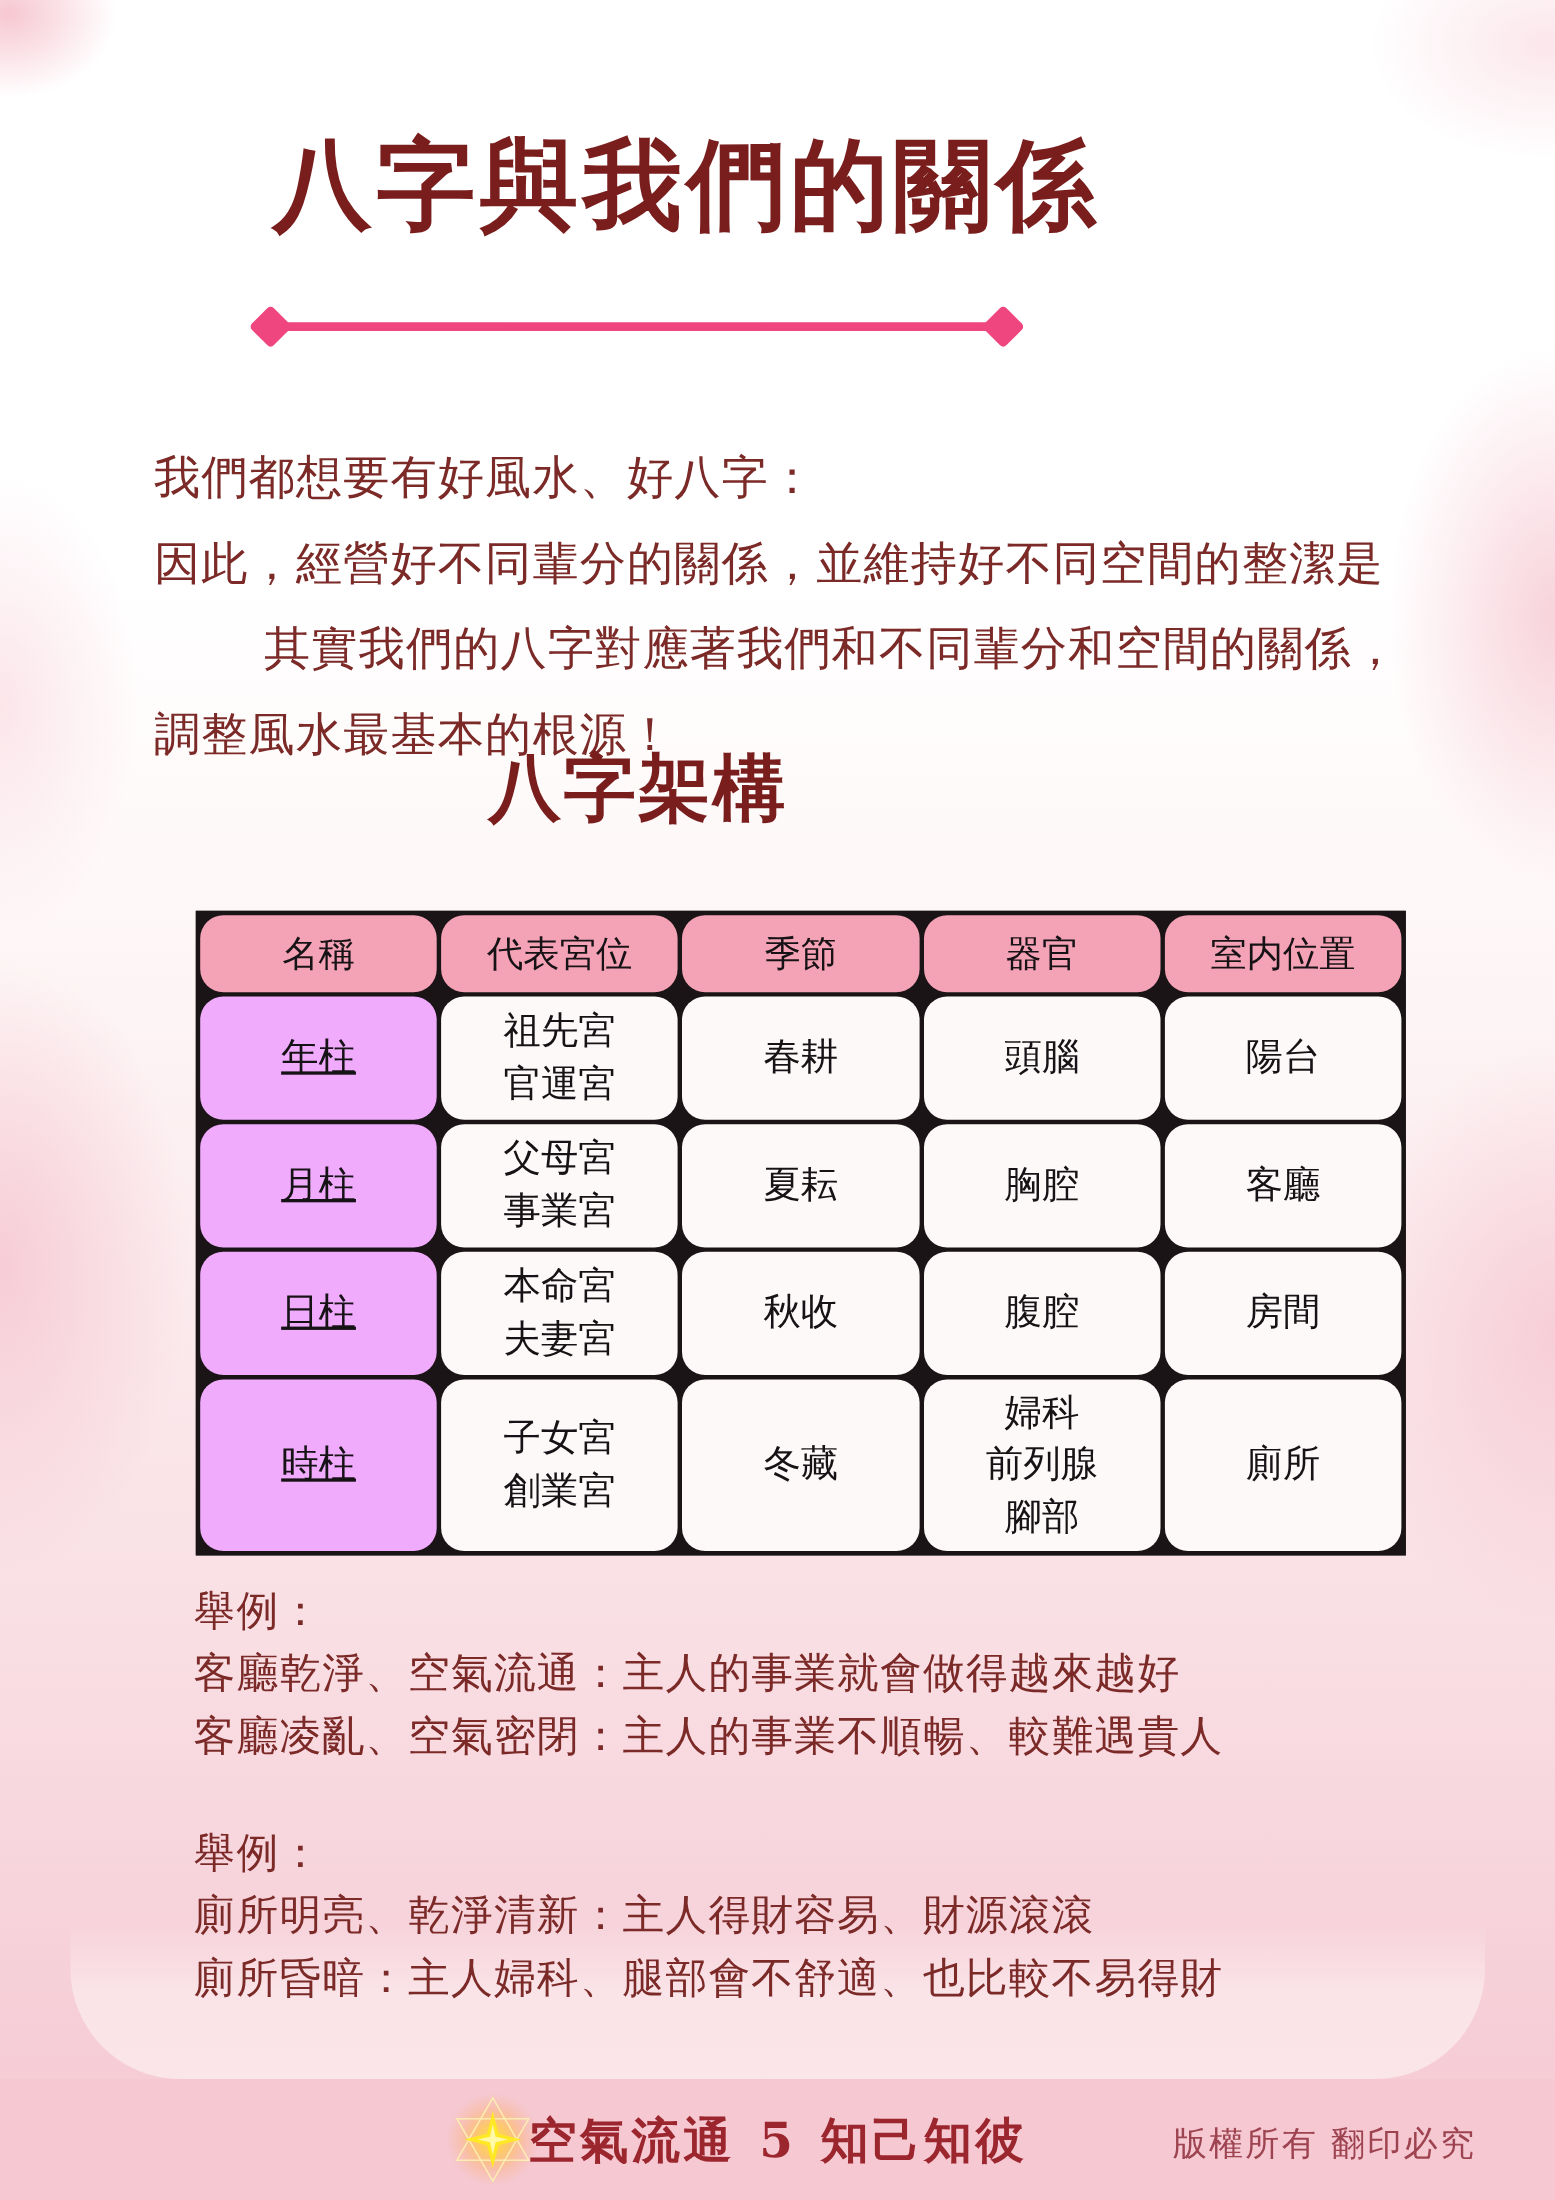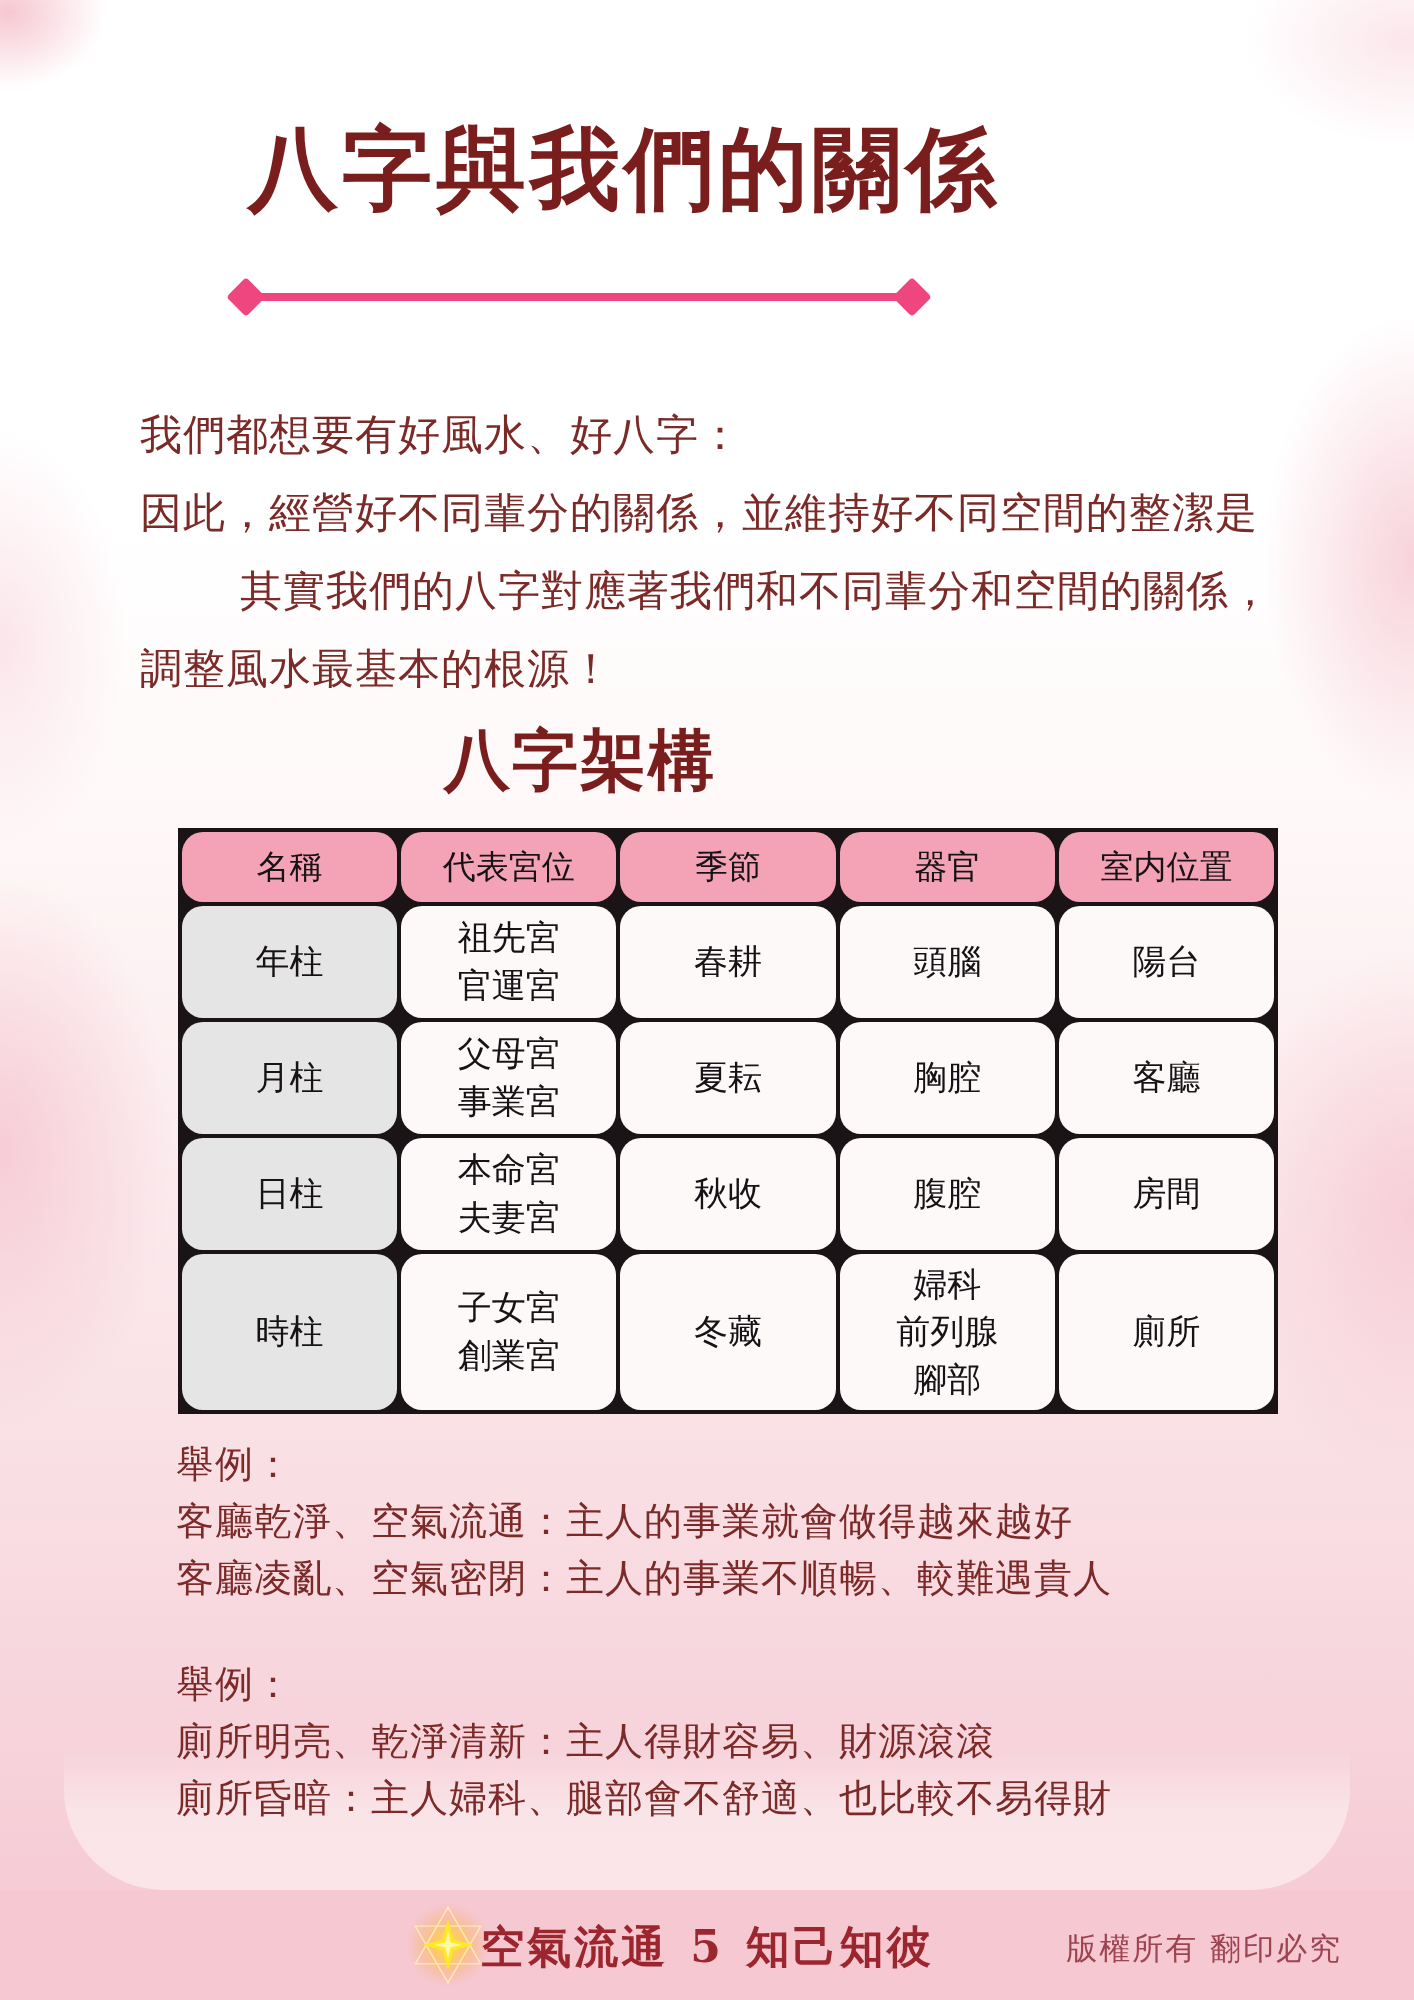--- a/index.html
+++ b/index.html
@@ -31,37 +31,37 @@
   }
   .divider{position:absolute;top:280px;left:232px;width:694px;height:34px;}
   .divider .line{position:absolute;top:13px;left:12px;right:12px;height:8px;background:#ef4680;border-radius:4px;}
   .divider .diamond{position:absolute;top:3px;width:28px;height:28px;background:#ef4680;transform:rotate(45deg);border-radius:4px;}
   .divider .diamond.left{left:0;}
   .divider .diamond.right{right:0;}
   .intro{position:absolute;top:396px;left:140px;width:1180px;color:#7b2a28;font-size:42px;}
   .intro-line{height:78px;line-height:78px;letter-spacing:1px;font-family:Liberation Serif, serif;}
   .intro-line.indent{padding-left:100px;}
   .section-title{
-    position:absolute;top:716px;left:160px;width:840px;margin:0;
+    position:absolute;top:672px;left:160px;width:840px;margin:0;
     text-align:center;font-size:66px;font-weight:600;letter-spacing:2px;color:#7a1d1d;
   }
   .bazi-table{
     position:absolute;left:178px;top:828px;width:1092px;
     display:grid;
     grid-template-columns:repeat(5,1fr);
     grid-template-rows:70px 112px 112px 112px 156px;
     gap:4px;border:4px solid #1a1416;background:#1a1416;
   }
   .cell{
     display:flex;align-items:center;justify-content:center;
     text-align:center;background:#fdf9f8;color:#161215;
     font-size:34px;line-height:1.4;white-space:pre-line;border-radius:21px;
   }
   .cell.head{background:#f4a2b5;font-size:33px;}
-  .cell.rowlabel{background:#e5e5e5;}
+  .cell.rowlabel{background:#f0abfc;text-decoration:underline;}
   .example{position:absolute;left:176px;color:#7b2a28;font-size:38px;}
   .example .ex-line{height:57px;line-height:57px;letter-spacing:1px;}
   .example-1{top:1436px;}
   .example-2{top:1656px;}
   .star-icon{position:absolute;left:405px;top:1902px;width:86px;height:86px;}
   .footer-title{
     position:absolute;left:0;right:0;top:1920px;text-align:center;
     font-size:44px;font-weight:bold;letter-spacing:3px;color:#9b262e;line-height:54px;
   }
   .footer-title .pgnum{padding:0 22px;}

